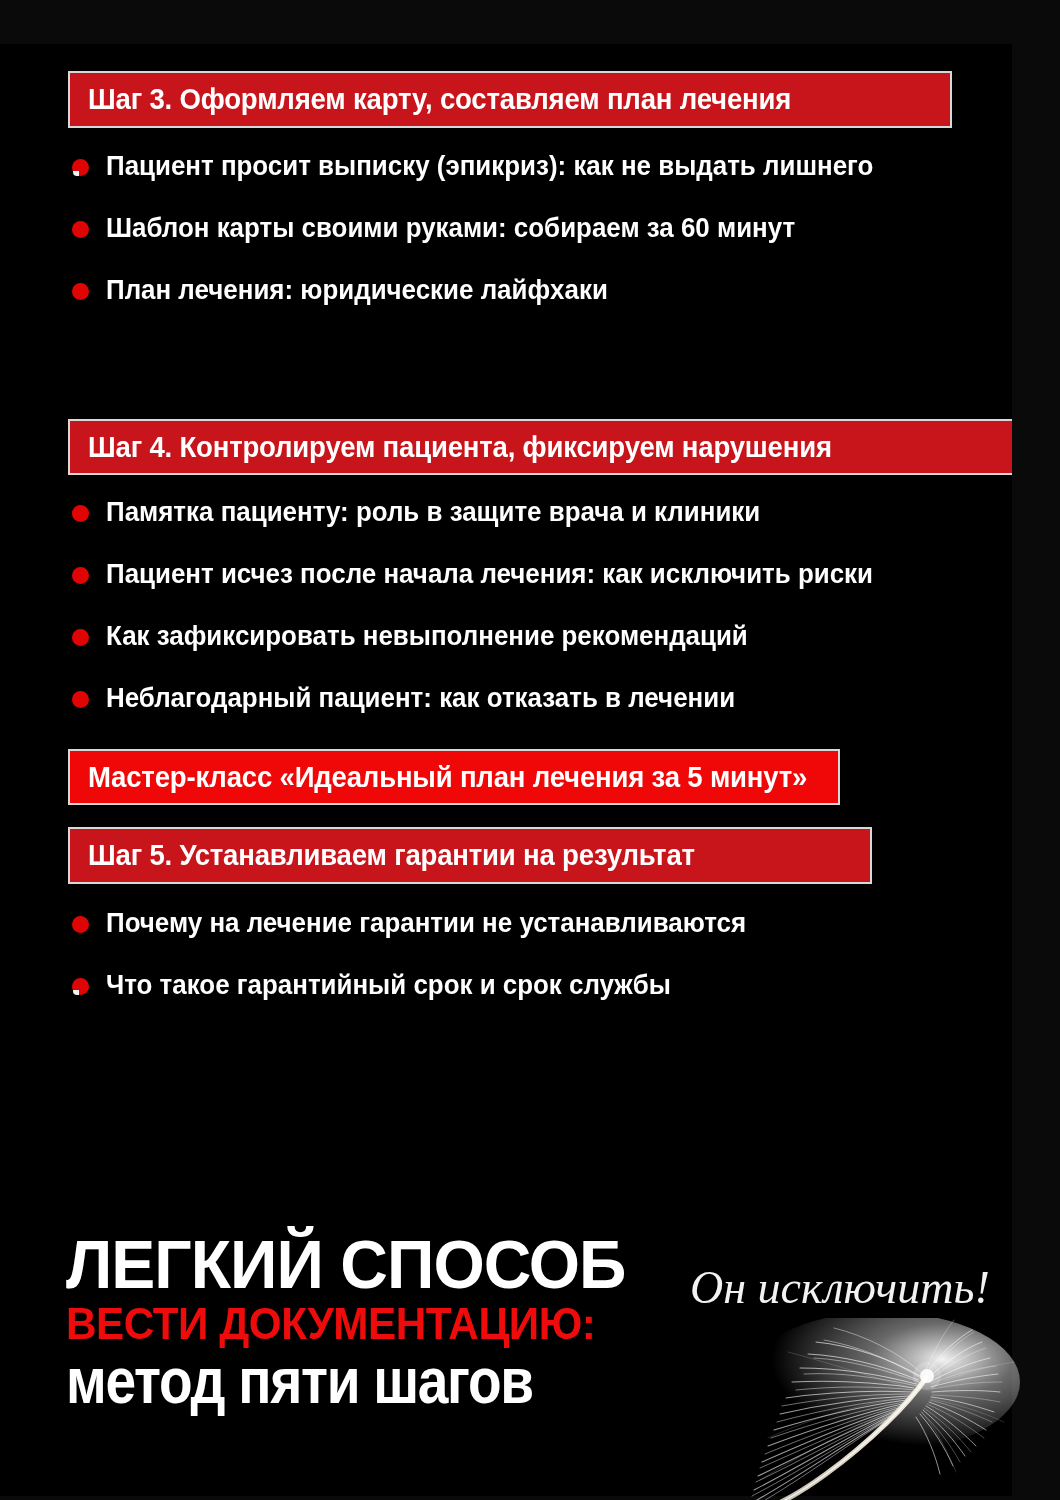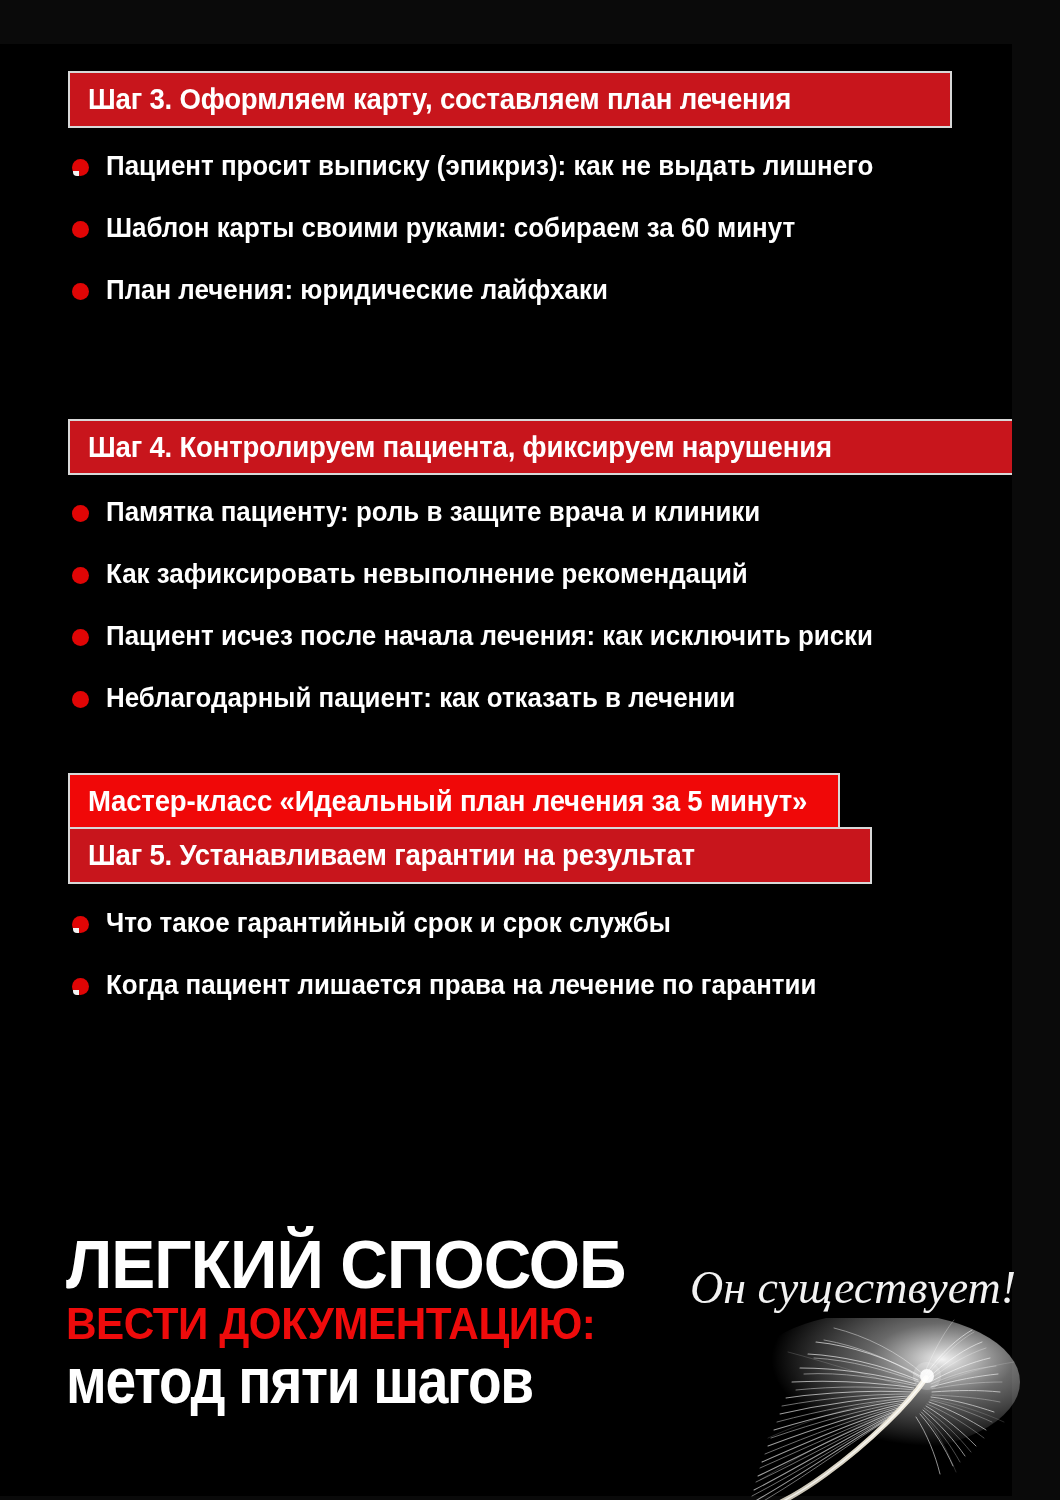--- a/index.html
+++ b/index.html
@@ -199,59 +199,59 @@
       <span class="banner-label">Шаг 4. Контролируем пациента, фиксируем нарушения</span>
     </div>
 
     <ul class="bullet-list" style="top:438px;">
       <li class="bullet-item">
         <span class="bullet-dot"></span>
         <span class="bullet-text">Памятка пациенту: роль в защите врача и клиники</span>
       </li>
       <li class="bullet-item">
         <span class="bullet-dot"></span>
+        <span class="bullet-text">Пациент исчез после начала лечения: как исключить риски</span>
+      </li>
+      <li class="bullet-item">
+        <span class="bullet-dot"></span>
         <span class="bullet-text">Как зафиксировать невыполнение рекомендаций</span>
       </li>
       <li class="bullet-item">
         <span class="bullet-dot"></span>
-        <span class="bullet-text">Пациент исчез после начала лечения: как исключить риски</span>
-      </li>
-      <li class="bullet-item">
-        <span class="bullet-dot"></span>
         <span class="bullet-text">Неблагодарный пациент: как отказать в лечении</span>
       </li>
     </ul>
 
-    <div class="banner banner-bright" style="left:68px; top:705px; width:772px; height:56px;margin-top:24px;">
+    <div class="banner banner-bright" style="left:68px; top:705px; width:772px; height:56px;">
       <span class="banner-label">Мастер-класс «Идеальный план лечения за 5 минут»</span>
     </div>
 
     <div class="banner banner-dark" style="left:68px; top:783px; width:804px; height:57px;">
       <span class="banner-label">Шаг 5. Устанавливаем гарантии на результат</span>
     </div>
 
     <ul class="bullet-list" style="top:849px;">
       <li class="bullet-item">
+        <span class="bullet-dot"></span>
+        <span class="bullet-text">Почему на лечение гарантии не устанавливаются</span>
+      </li>
+      <li class="bullet-item">
         <span class="bullet-dot notched"></span>
         <span class="bullet-text">Что такое гарантийный срок и срок службы</span>
-      </li>
-      <li class="bullet-item">
-        <span class="bullet-dot notched"></span>
-        <span class="bullet-text">Когда пациент лишается права на лечение по гарантии</span>
       </li>
     </ul>
   </div>
 
   <div class="title-block">
     <div class="title-line1">ЛЕГКИЙ СПОСОБ</div>
     <div class="title-line2">ВЕСТИ ДОКУМЕНТАЦИЮ:</div>
     <div class="title-line3">метод пяти шагов</div>
   </div>
 
-  <div class="tagline">Он существует!</div>
+  <div class="tagline">Он исключить!</div>
 
   <div class="feather-wrap">
     <svg width="420" height="200" viewBox="0 0 420 200">
       <defs>
         <linearGradient id="quillGrad" x1="1" y1="0" x2="0" y2="1">
           <stop offset="0%" stop-color="#f4efe2"></stop>
           <stop offset="45%" stop-color="#ded8c8"></stop>
           <stop offset="100%" stop-color="#b9b4a6"></stop>
         </linearGradient>
         <radialGradient id="plumeGlow" cx="0.72" cy="0.34" r="0.62">

